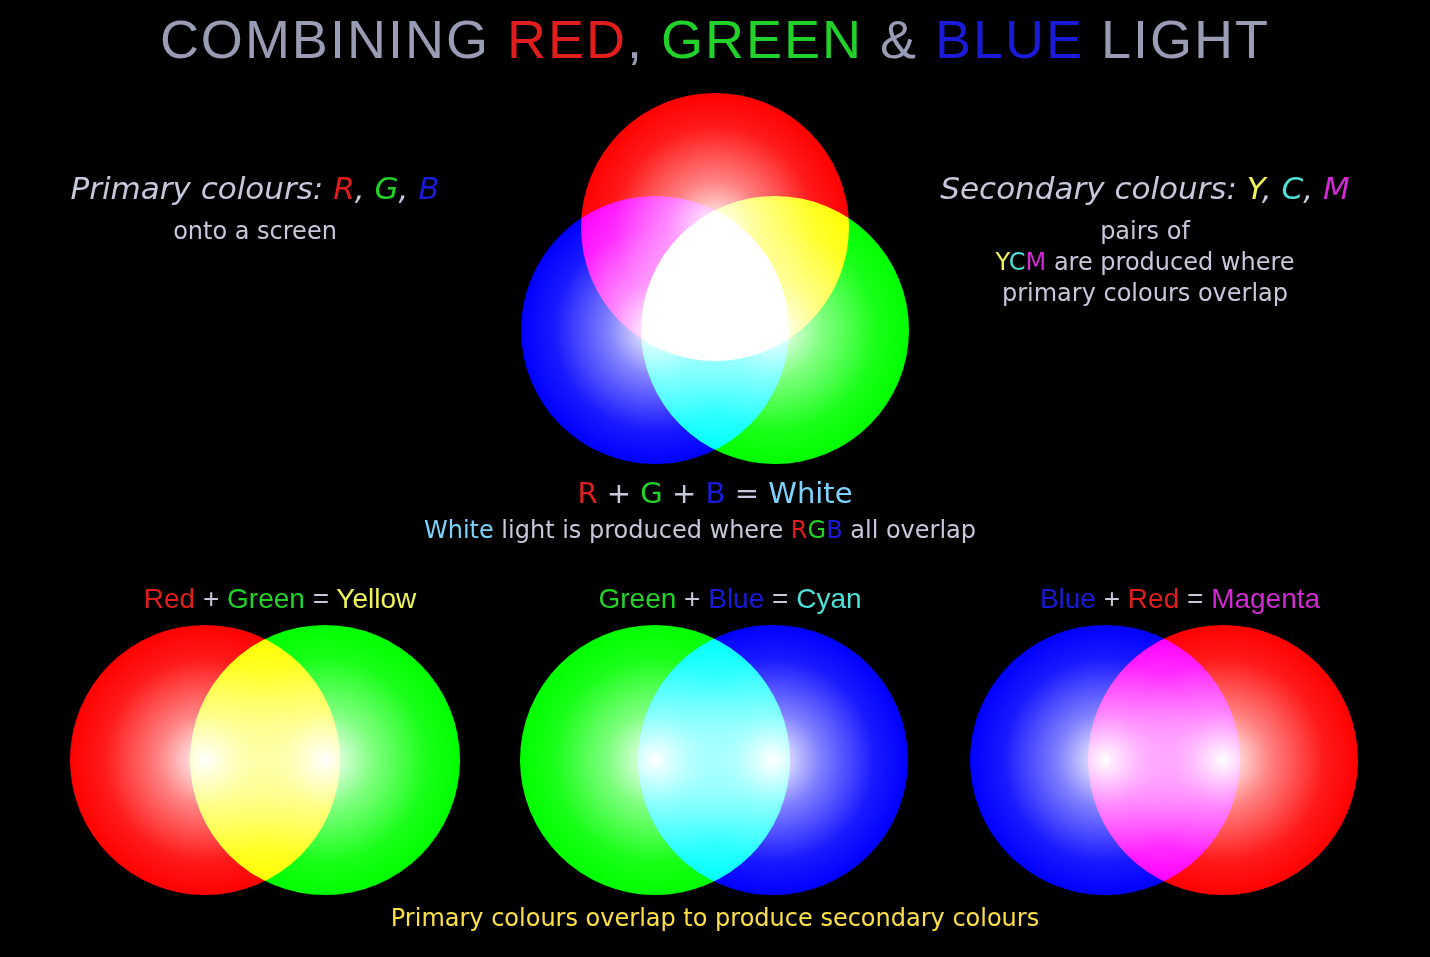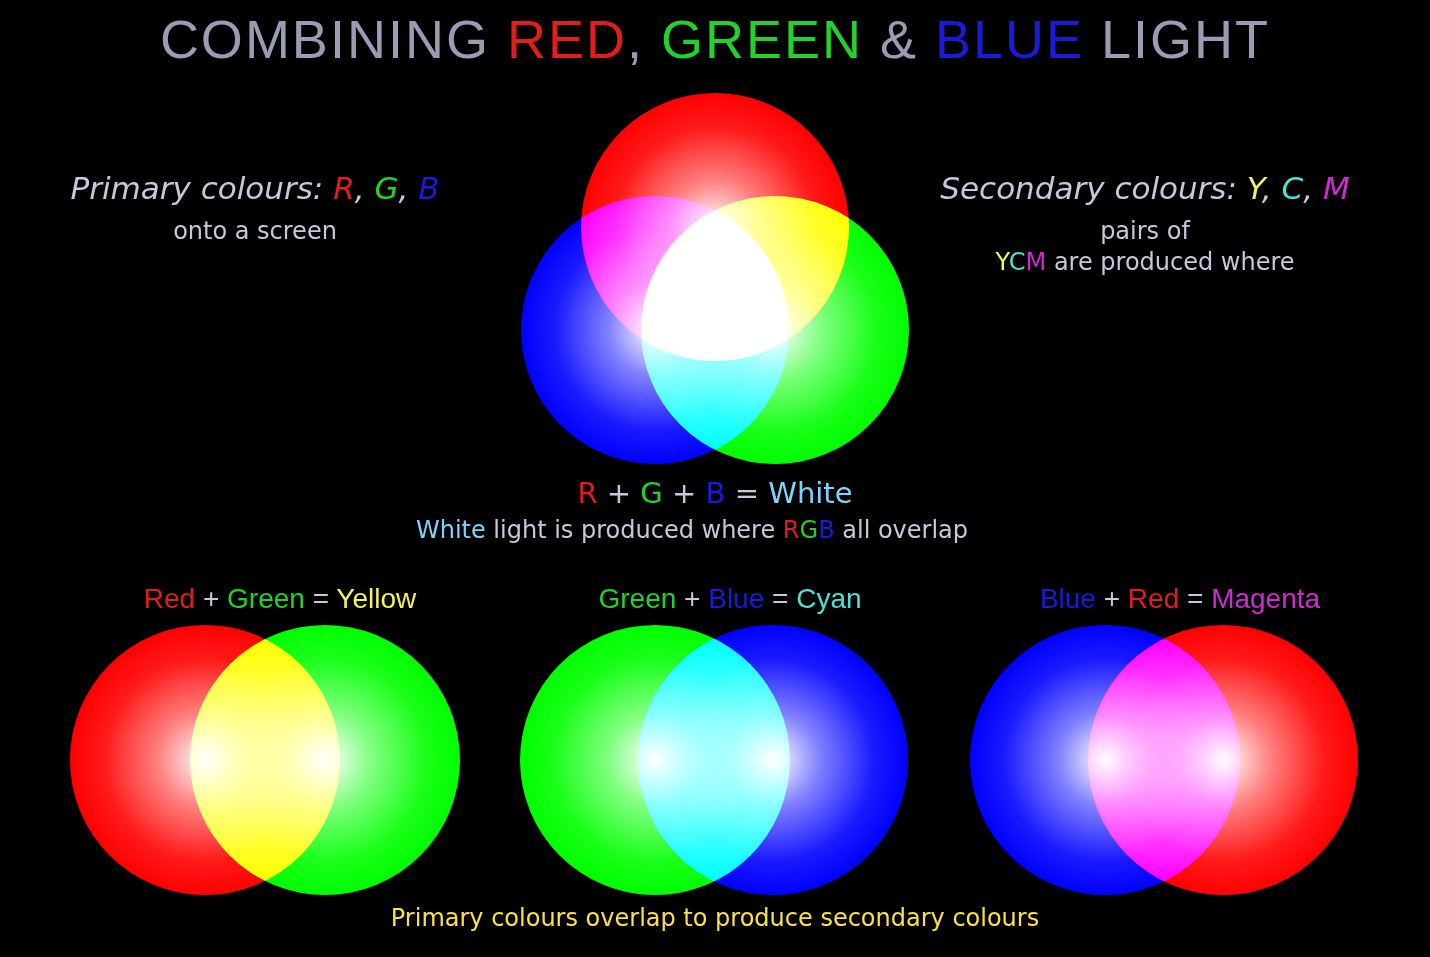--- a/index.html
+++ b/index.html
@@ -36,20 +36,21 @@
   </div>
 </div>
 
 <div class="abs" style="left:920px; top:170px; width:450px;">
   <div class="heading">
     <span>Secondary colours: </span><span class="c-yellow">Y</span><span>, </span><span class="c-cyan">C</span><span>, </span><span class="c-magenta">M</span>
   </div>
   <div class="para" style="margin-top:10px;">
     <div>pairs of</div>
     <div><span class="c-yellow">Y</span><span class="c-cyan">C</span><span class="c-magenta">M</span><span> are produced where</span></div>
+    <div>primary colours overlap</div>
   </div>
 </div>
 
 <svg class="diagram" width="1430" height="957" viewBox="0 0 1430 957">
   <defs>
     <radialGradient id="gR" cx="50%" cy="50%" r="50%">
       <stop offset="0%" stop-color="#ffffff"></stop>
       <stop offset="35%" stop-color="#ff8080"></stop>
       <stop offset="75%" stop-color="#ff1a1a"></stop>
       <stop offset="100%" stop-color="#ff0000"></stop>
@@ -86,21 +87,21 @@
 
   <g style="isolation:isolate">
     <circle class="blend" cx="1105" cy="760" r="135" fill="url(#gB)"></circle>
     <circle class="blend" cx="1223" cy="760" r="135" fill="url(#gR)"></circle>
   </g>
 </svg>
 
 <div class="abs" style="left:0; width:1430px; top:476px; text-align:center; font-size:29px; color:#c8c8dc;">
   <span class="c-red">R</span><span> + </span><span class="c-green">G</span><span> + </span><span class="c-blue">B</span><span> = </span><span class="c-white">White</span>
 </div>
-<div class="abs" style="left:0; width:1384px; top:516px; text-align:center; font-size:24px; color:#c8c8dc;">
+<div class="abs" style="left:0; width:1384px; top:516px; text-align:center; font-size:24px; color:#c8c8dc;padding-left:8px;">
   <span class="c-white">White</span><span> light is produced where </span><span class="c-red">R</span><span class="c-green">G</span><span class="c-blue">B</span><span> all overlap</span>
 </div>
 
 <div class="abs label" style="left:80px; width:400px; top:583px;">
   <span class="c-red">Red</span><span class="c-gray"> + </span><span class="c-green">Green</span><span class="c-gray"> = </span><span class="c-yellow">Yellow</span>
 </div>
 <div class="abs label" style="left:530px; width:400px; top:583px;">
   <span class="c-green">Green</span><span class="c-gray"> + </span><span class="c-blue">Blue</span><span class="c-gray"> = </span><span class="c-cyan">Cyan</span>
 </div>
 <div class="abs label" style="left:980px; width:400px; top:583px;">

